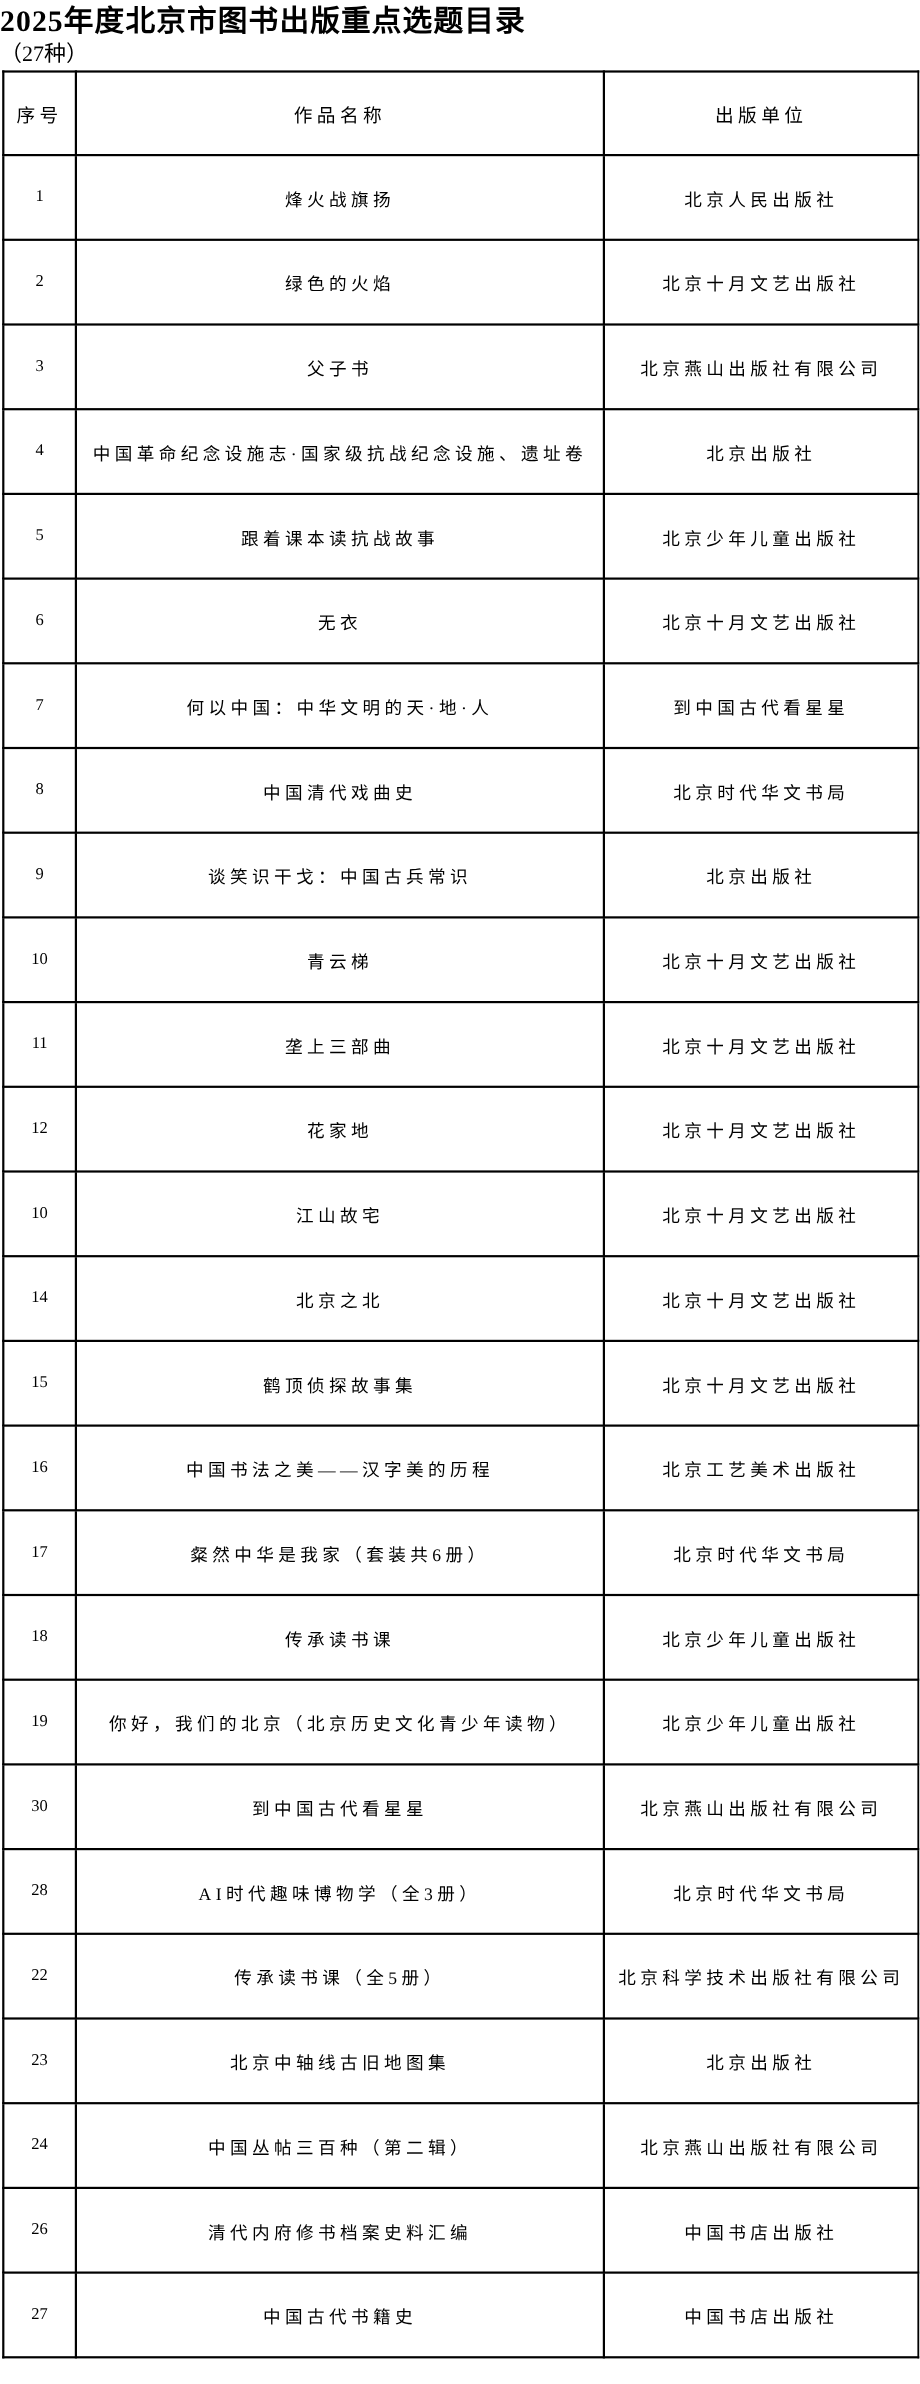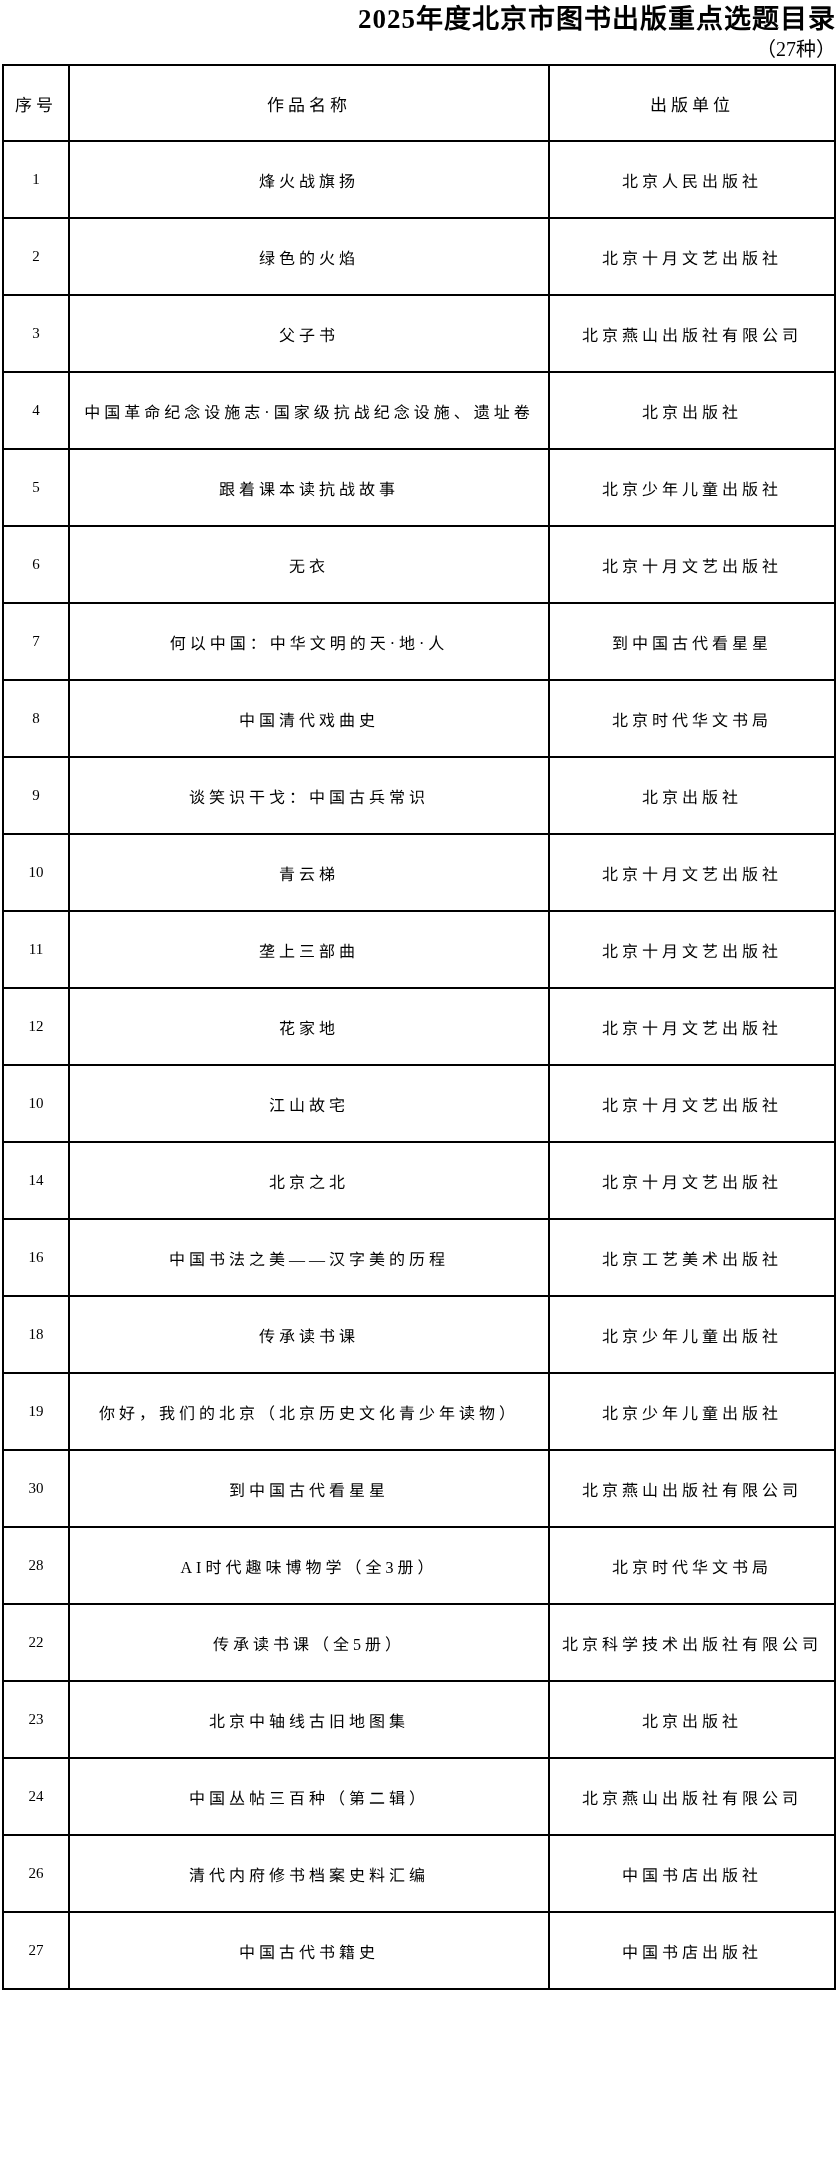--- a/index.html
+++ b/index.html
@@ -13,21 +13,21 @@
     position: relative;
     width: 836px;
     height: 2167px;
     margin: 0 auto;
     background: #ffffff;
     overflow: hidden;
   }
   .title-block {
     width: 100%;
     height: 64px;
-    text-align: right;
+    text-align: left;
     border-radius: 31px;
   }
   .doc-title {
     margin: 0;
     padding-top: 2px;
     font-size: 27px;
     line-height: 34px;
     font-weight: bold;
     letter-spacing: 1px;
     white-space: nowrap;
@@ -173,27 +173,37 @@
       <td class="cell-work">江山故宅</td>
       <td class="cell-pub">北京十月文艺出版社</td>
     </tr>
 
     <tr>
       <td class="cell-no">14</td>
       <td class="cell-work">北京之北</td>
       <td class="cell-pub">北京十月文艺出版社</td>
     </tr>
 
+    <tr>
+      <td class="cell-no">15</td>
+      <td class="cell-work">鹤顶侦探故事集</td>
+      <td class="cell-pub">北京十月文艺出版社</td>
+    </tr>
 
     <tr>
       <td class="cell-no">16</td>
       <td class="cell-work">中国书法之美——汉字美的历程</td>
       <td class="cell-pub">北京工艺美术出版社</td>
     </tr>
 
+    <tr>
+      <td class="cell-no">17</td>
+      <td class="cell-work">粲然中华是我家（套装共6册）</td>
+      <td class="cell-pub">北京时代华文书局</td>
+    </tr>
 
     <tr>
       <td class="cell-no">18</td>
       <td class="cell-work">传承读书课</td>
       <td class="cell-pub">北京少年儿童出版社</td>
     </tr>
 
     <tr>
       <td class="cell-no">19</td>
       <td class="cell-work">你好，我们的北京（北京历史文化青少年读物）</td>

